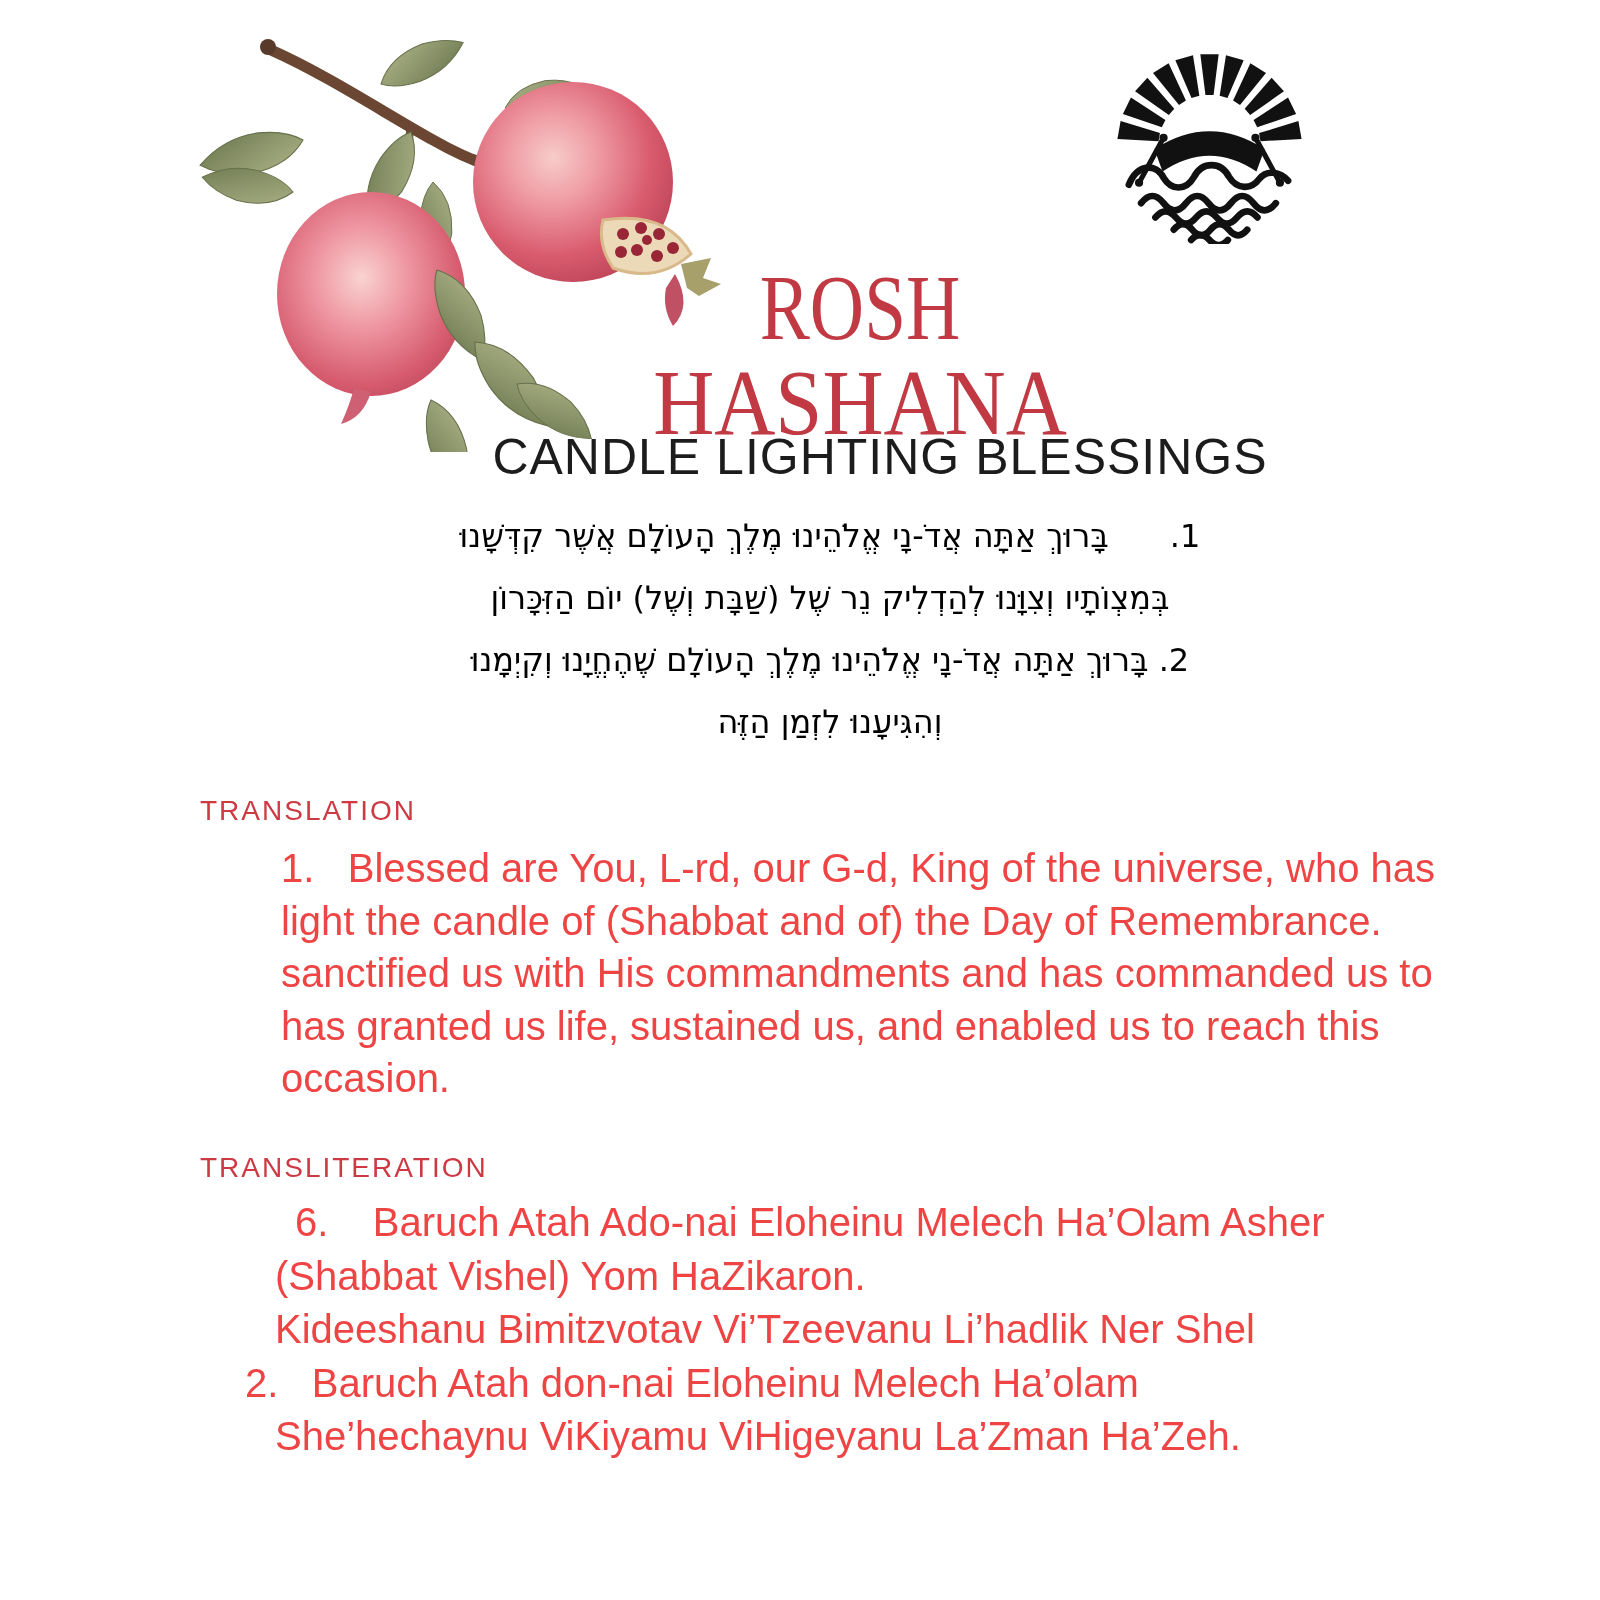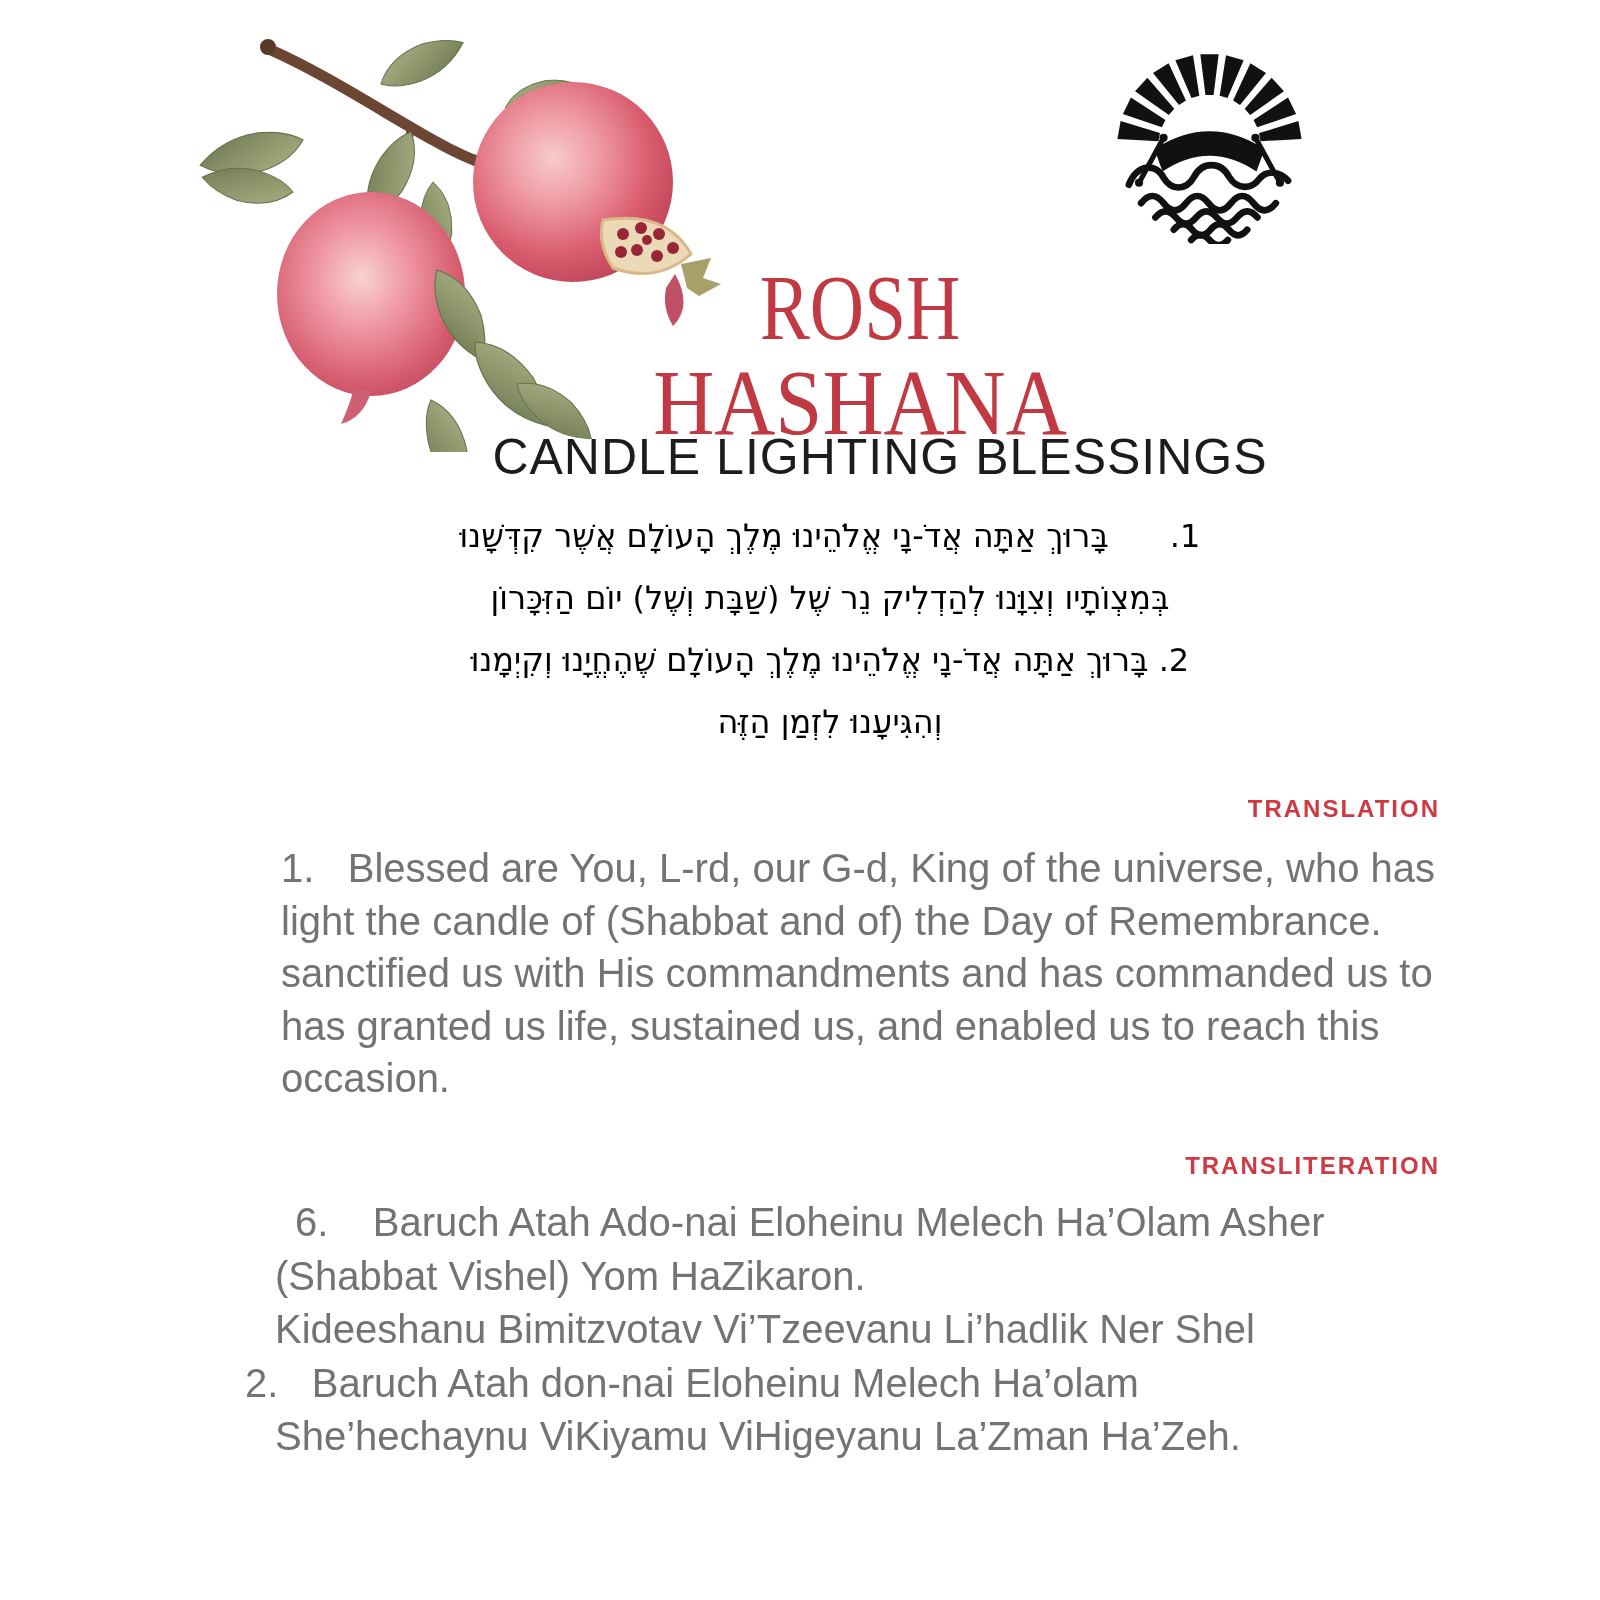--- a/index.html
+++ b/index.html
@@ -16,26 +16,26 @@
   .title-l1{font-size:94px;line-height:95px;transform:scaleX(.80);}
   .title-l2{font-size:94px;line-height:95px;transform:scaleX(.90);}
   .subtitle{position:absolute;left:280px;top:428px;width:1200px;text-align:center;
     font-size:50px;letter-spacing:1px;color:#1c1c1c;font-weight:400;}
   
   .hebrew{position:absolute;left:200px;top:505px;width:1260px;direction:rtl;
     text-align:center;font-family:"DejaVu Sans",sans-serif;font-size:32px;
     line-height:62px;color:#000;}
   .hebrew .line{white-space:pre;}
   
-  .section-heading{position:absolute;left:200px;width:1240px;text-align:right;
-    font-size:24px;font-weight:700;letter-spacing:2px;color:var(--heading-red,#cd3a44);}
+  .section-heading{position:absolute;left:200px;width:1240px;text-align:left;
+    font-size:28px;font-weight:400;letter-spacing:2px;color:var(--heading-red,#cd3a44);}
   .heading-translation{top:795px;}
   .heading-transliteration{top:1152px;}
   
-  .bodytext{position:absolute;font-size:40px;line-height:52.5px;color:#737373;font-weight:400;}
+  .bodytext{position:absolute;font-size:40px;line-height:52.5px;color:#ef4444;font-weight:400;}
   .bodytext .line{white-space:pre;}
   .translation-body{left:281px;top:842px;width:1210px;}
   .translit-body{left:245px;top:1196px;width:1240px;line-height:53.5px;}
   .translit-body .t-item-1 .line{padding-left:30px;}
   .translit-body .t-item-1 .line:first-child{padding-left:50px;}
   .translit-body .t-item-2 .line{padding-left:30px;}
   .translit-body .t-item-2 .line:first-child{padding-left:0;}
 </style>
 </head>
 <body>

